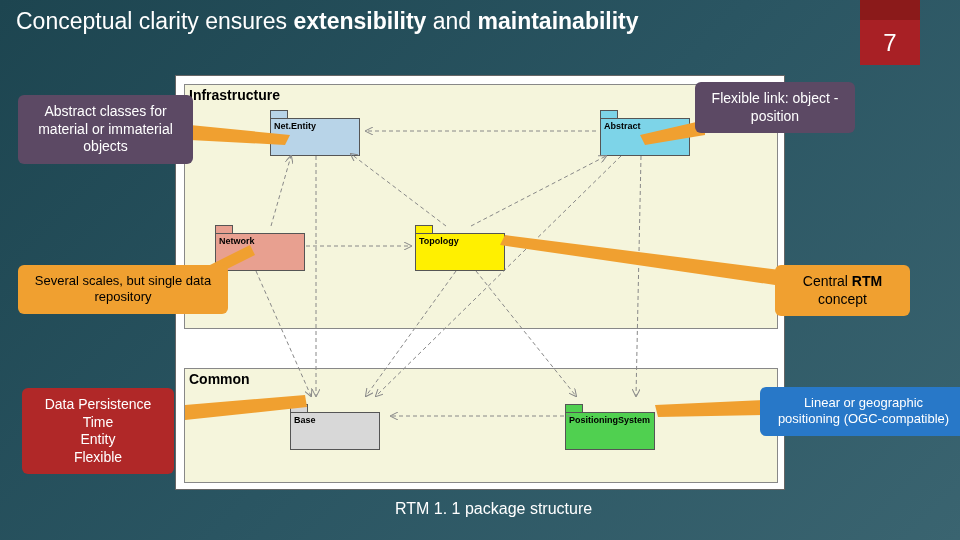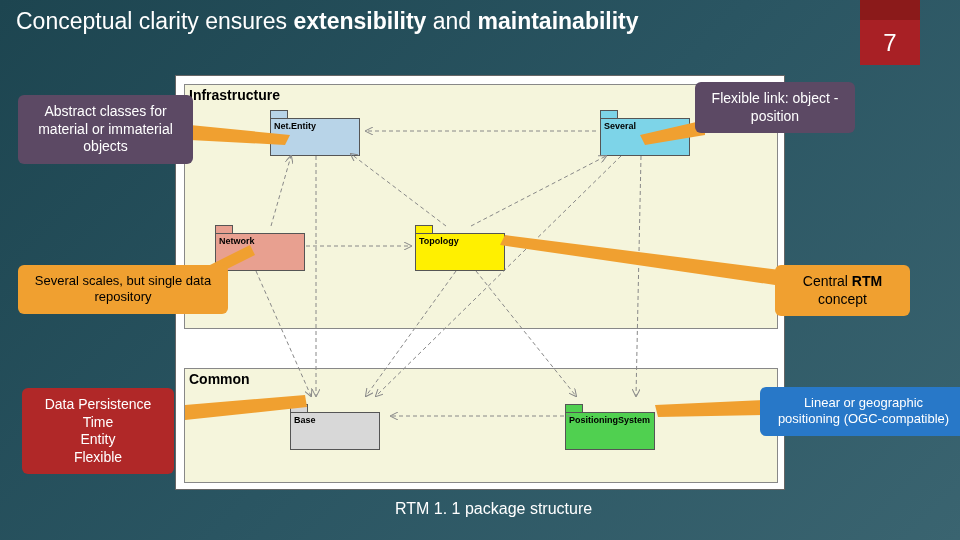--- a/index.html
+++ b/index.html
@@ -68,21 +68,21 @@
   <div class="section infra">
     <div class="sect-label">Infrastructure</div>
     <div class="pkg netentity">
       <div class="pkg-shadow"></div>
         <div class="pkg-tab"></div>
         <div class="pkg-body">Net.Entity</div>
     </div>
     <div class="pkg location">
       <div class="pkg-shadow"></div>
         <div class="pkg-tab"></div>
-        <div class="pkg-body">Several</div>
+        <div class="pkg-body">Abstract</div>
     </div>
     <div class="pkg network">
       <div class="pkg-shadow"></div>
         <div class="pkg-tab"></div>
         <div class="pkg-body">Network</div>
     </div>
     <div class="pkg topology">
       <div class="pkg-shadow"></div>
         <div class="pkg-tab"></div>
         <div class="pkg-body">Topology</div>

